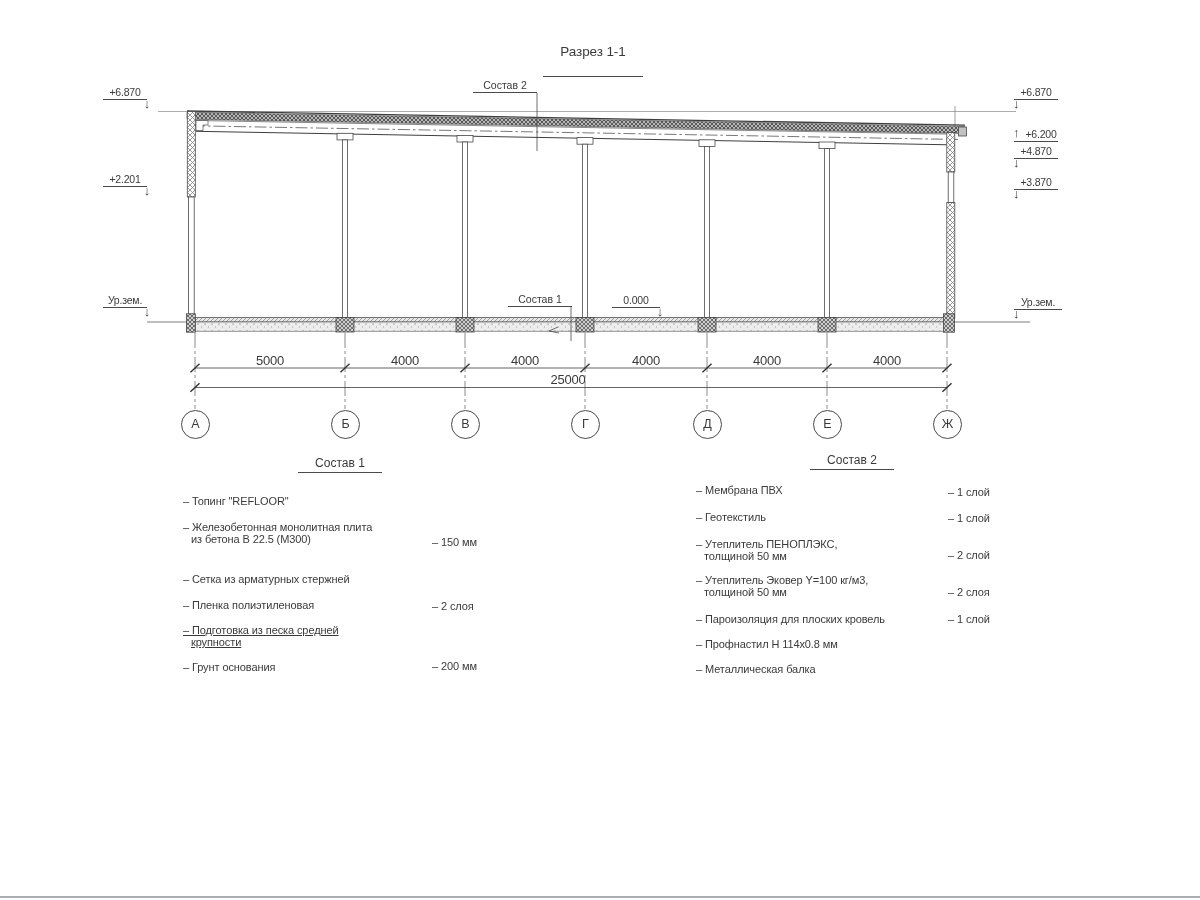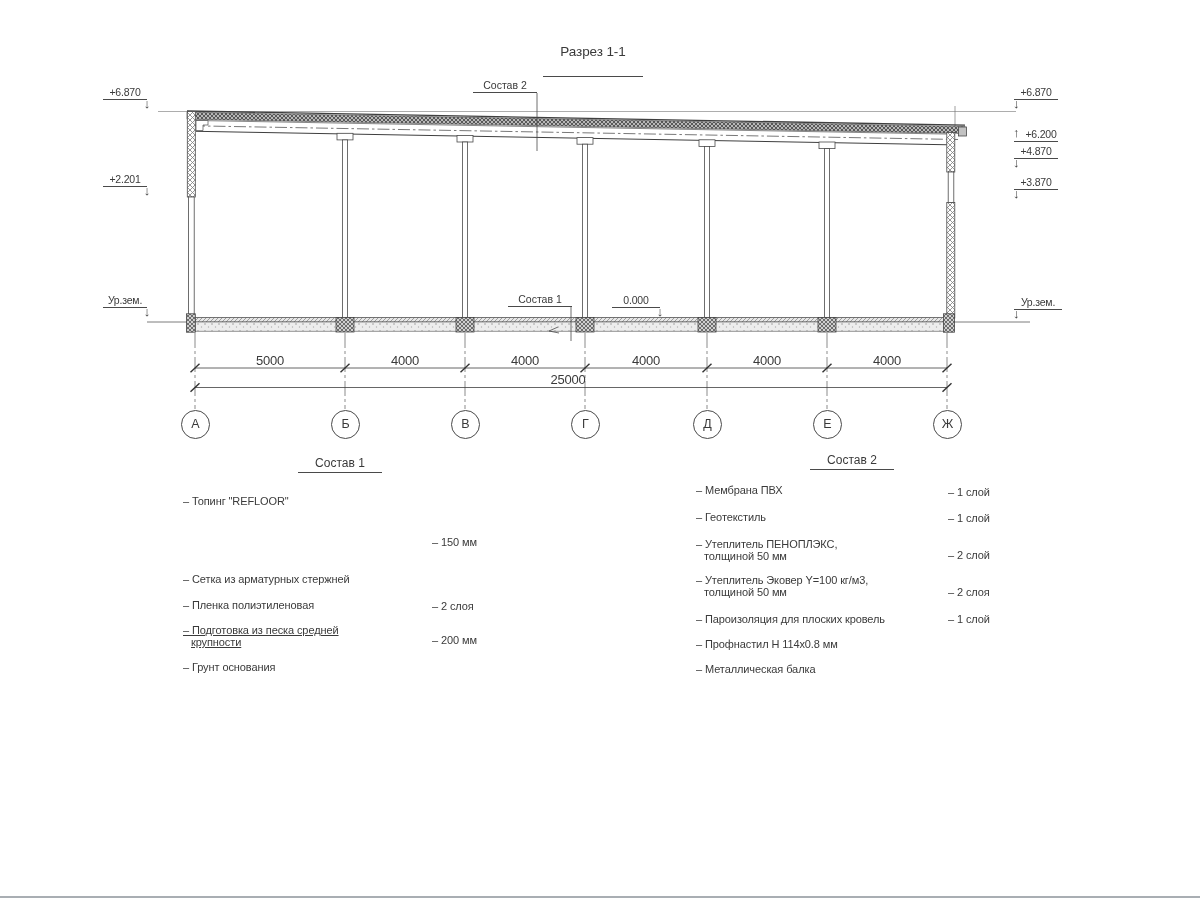--- a/index.html
+++ b/index.html
@@ -206,33 +206,37 @@
   <div class="axis" style="left:571px;top:410px;">Г</div>
   <div class="axis" style="left:693px;top:410px;">Д</div>
   <div class="axis" style="left:813px;top:410px;">Е</div>
   <div class="axis" style="left:933px;top:410px;">Ж</div>
 
   <div class="ltitle" style="left:298px;top:456px;">Состав 1</div>
 
   <div class="li" style="left:183px;top:495px;">
     <div>– Топинг "REFLOOR"</div>
   </div>
+  <div class="li" style="left:183px;top:521px;">
+    <div>– Железобетонная  монолитная плита</div>
+    <div class="l2">из бетона В 22.5 (М300)</div>
+  </div>
   <div class="qty" style="left:432px;top:536px;">– 150 мм</div>
   <div class="li" style="left:183px;top:573px;">
     <div>– Сетка из арматурных стержней</div>
   </div>
   <div class="li" style="left:183px;top:599px;">
     <div>– Пленка полиэтиленовая</div>
   </div>
   <div class="qty" style="left:432px;top:600px;">–  2 слоя</div>
   <div class="li" style="left:183px;top:624px;text-decoration:underline;">
     <div>– Подготовка из песка средней</div>
     <div class="l2">крупности</div>
   </div>
-  <div class="qty" style="left:432px;top:634px;">– 200 мм</div>
+  <div class="qty" style="left:432px;top:660px;">– 200 мм</div>
   <div class="li" style="left:183px;top:661px;">
     <div>– Грунт основания</div>
   </div>
 
   <div class="ltitle" style="left:810px;top:453px;">Состав 2</div>
 
   <div class="li" style="left:696px;top:484px;">
     <div>– Мембрана ПВХ</div>
   </div>
   <div class="qty" style="left:948px;top:486px;">– 1 слой</div>

